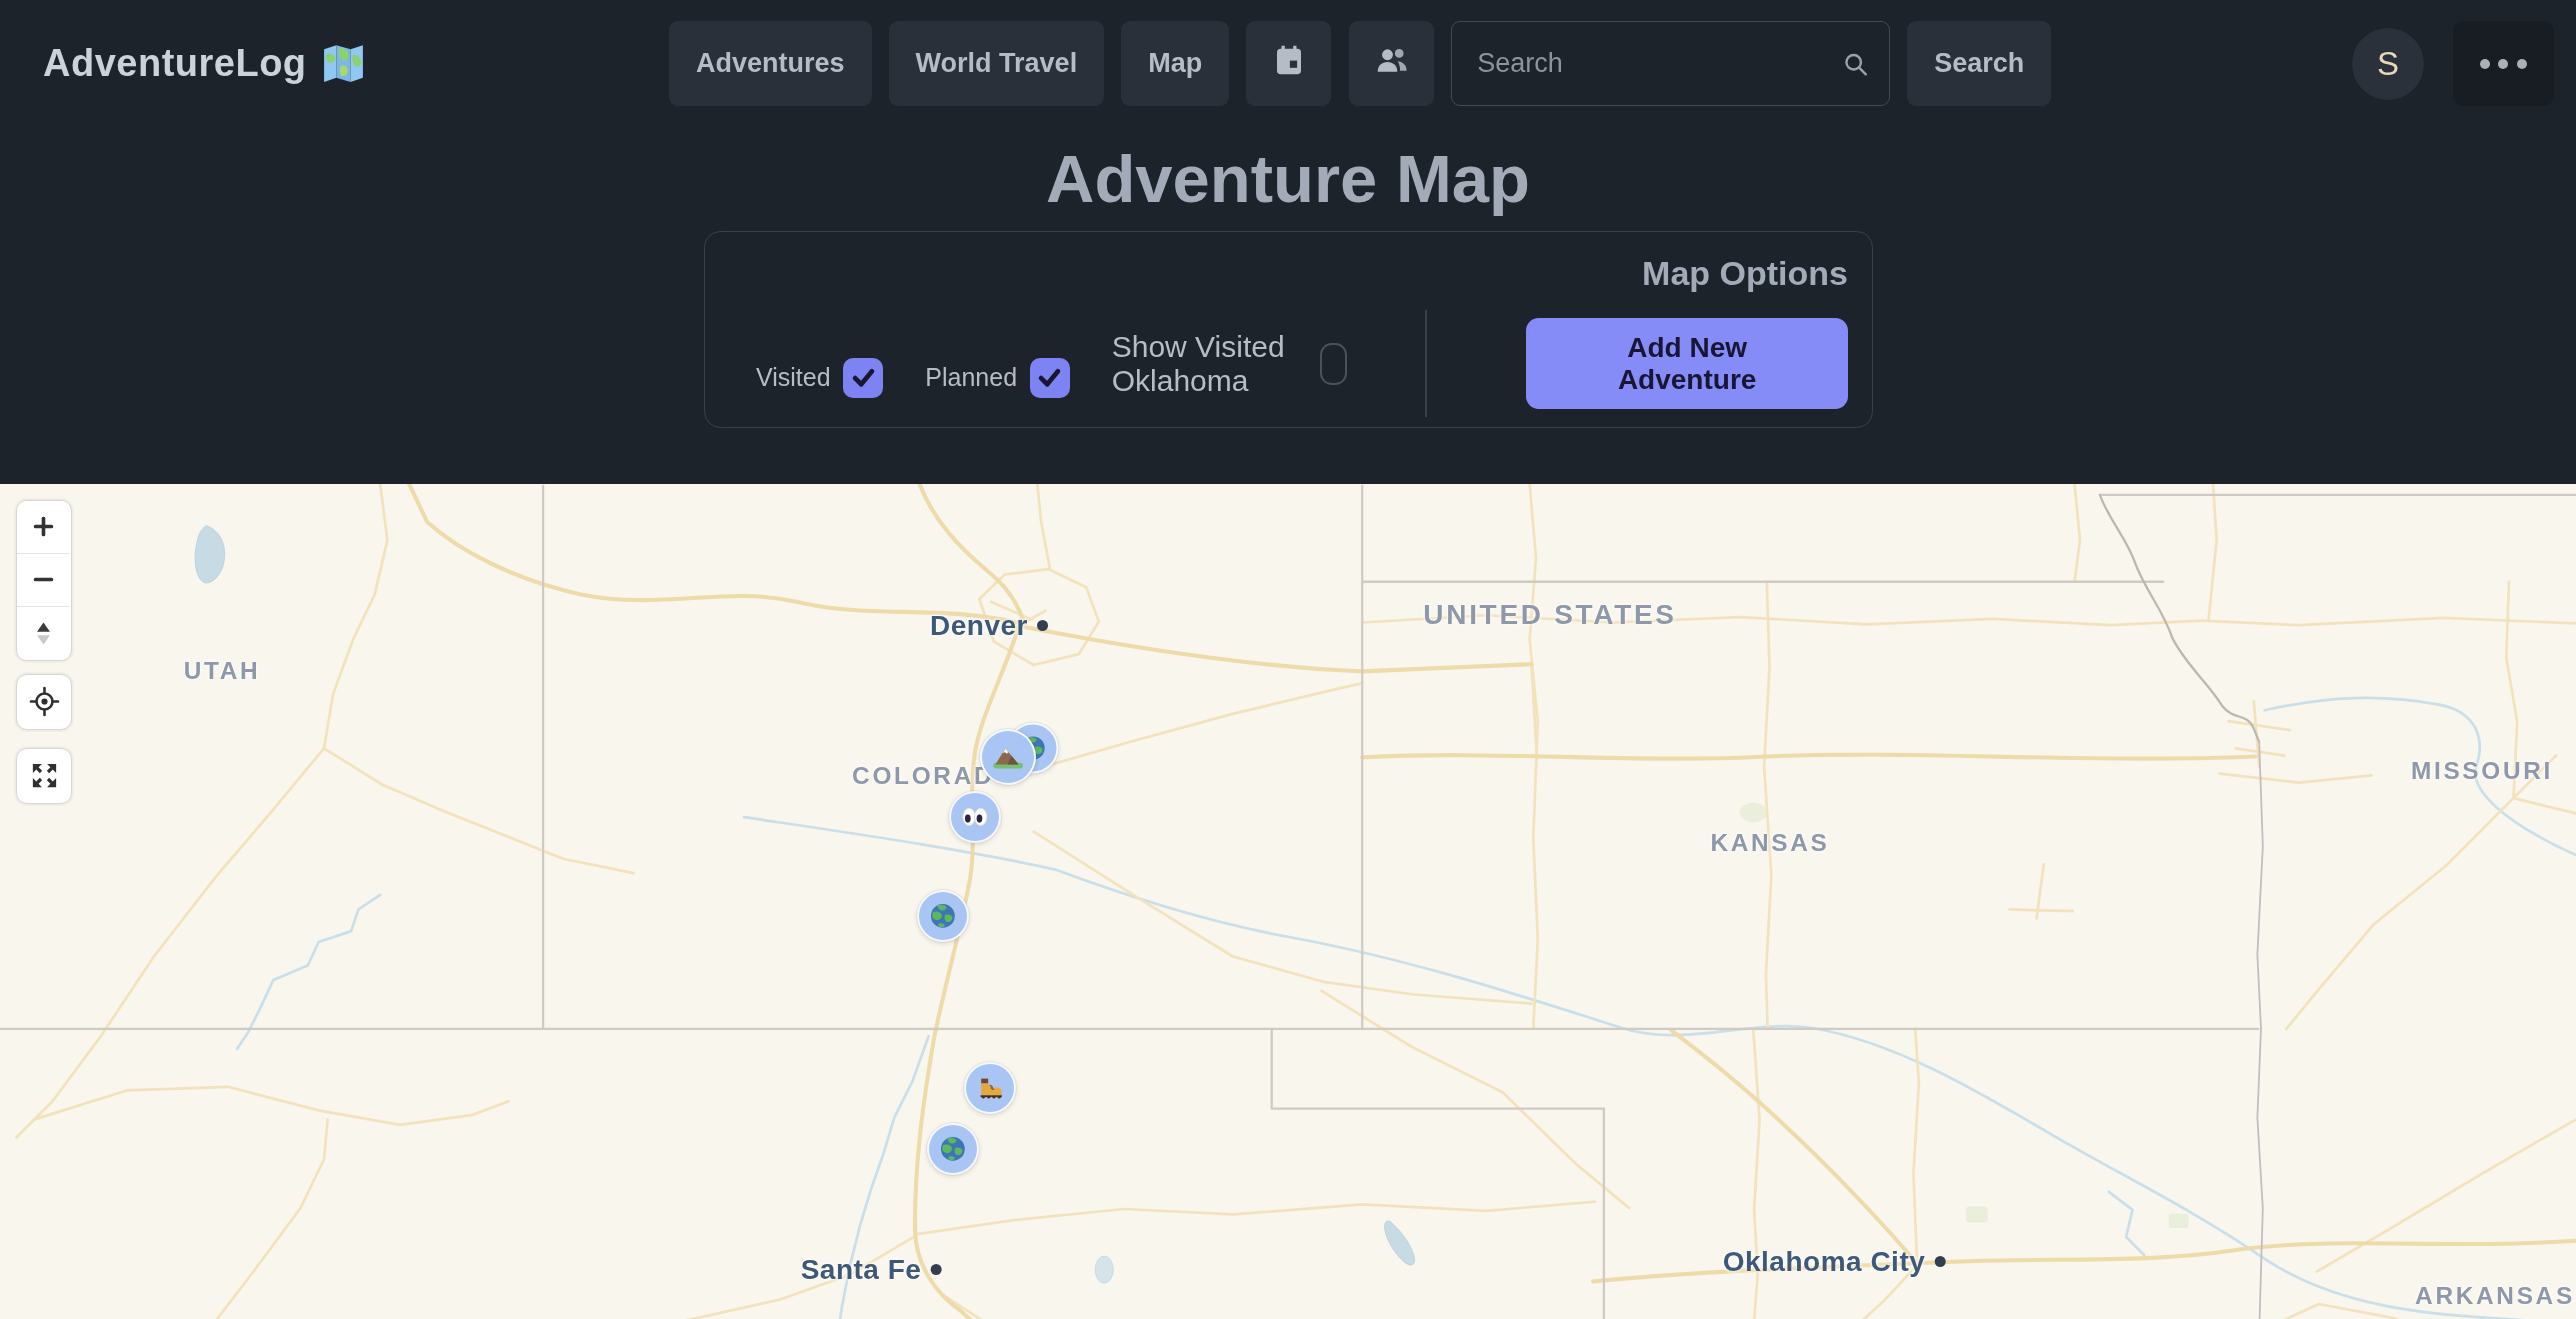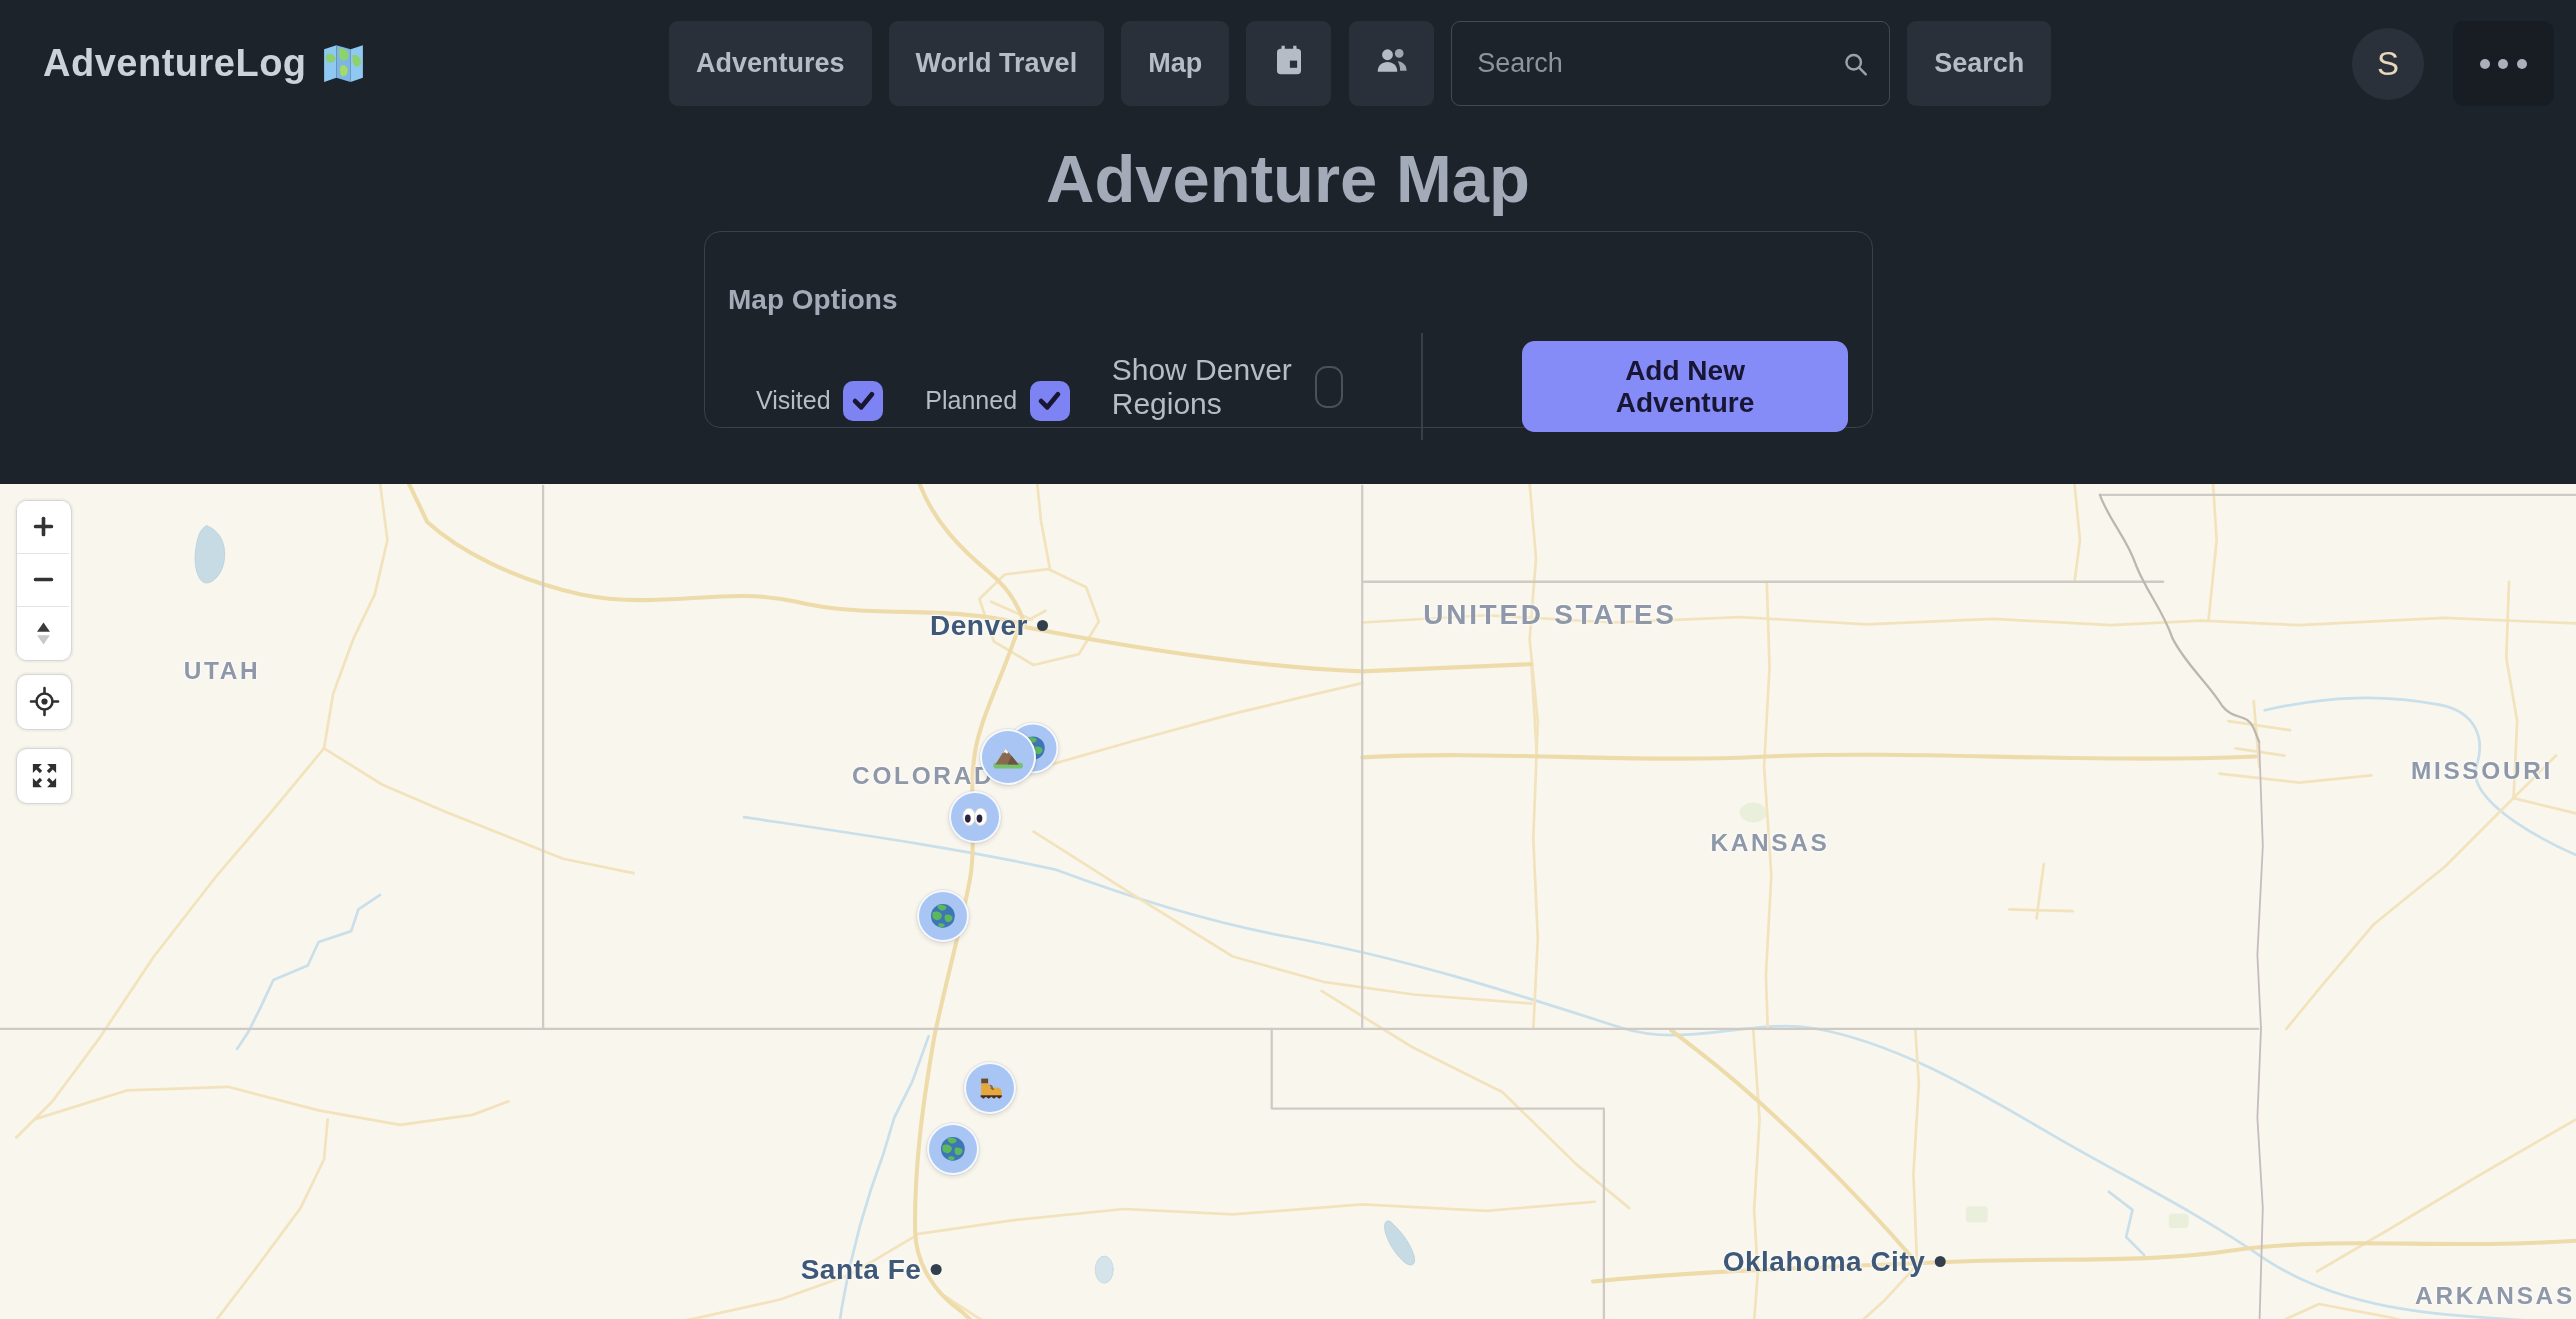--- a/index.html
+++ b/index.html
@@ -28,21 +28,21 @@
     display:flex; align-items:center; justify-content:center; font-size:33px; font-weight:500; cursor:pointer; }
   .dots-btn { width:101px; height:85px; background:#181d24; border:none; border-radius:11px;
     display:flex; align-items:center; justify-content:center; gap:8.1px; cursor:pointer; }
   .dots-btn i { width:10px; height:10px; border-radius:50%; background:#a9b0ba; }
 
   
   .hero { position:relative; height:344px; }
   .page-title { text-align:center; font-size:67px; font-weight:700; color:#a3abb8; margin-top:12.7px; }
   .options-card { width:1169px; margin:14.5px auto 0; height:197px; border:1.8px solid #3a414b; border-radius:16.3px;
     padding:22px 23.5px 0 23.5px; }
-  .options-heading { text-align:left; font-size:28px; font-weight:700; color:#a3abb8;margin-top:30px; }
+  .options-heading { text-align:right; font-size:34px; font-weight:700; color:#a3abb8; }
   .options-row { display:flex; align-items:center; margin-top:16.3px; height:109px; }
   .toggle { display:flex; align-items:center; gap:12.7px; margin-right:42px; cursor:pointer; }
   .toggle-label { font-size:25px; color:#b7bdc7; }
   .toggle.big .toggle-label { font-size:30px; }
   .cb { width:40px; height:40px; border-radius:10px; display:flex; align-items:center; justify-content:center; cursor:pointer; }
   .cb.checked { background:#7e83f4; }
   .cb.checked svg { width:27px; height:27px; }
   .cb.unchecked { width:42px; height:42px; border:2.7px solid #4a515b; border-radius:11.8px; background:transparent; }
   .vdivider { width:2.7px; height:107px; background:#39404a; margin:0 67px 0 36px; }
   .add-btn { height:91px; padding:0 52px; background:#858cf8; color:#181634; border:none; border-radius:12.7px;
@@ -150,21 +150,21 @@
             </label>
             <label class="toggle">
               <span class="toggle-label">Planned</span>
               <span class="cb checked">
                 <svg viewBox="0 0 24 24" fill="none" stroke="#191631" stroke-width="4.2" stroke-linecap="round" stroke-linejoin="round">
                   <path d="M4.5 12.5 L10 18 L19.5 6.5"></path>
                 </svg>
               </span>
             </label>
             <label class="toggle big">
-              <span class="toggle-label">Show Denver Regions</span>
+              <span class="toggle-label">Show Visited Oklahoma</span>
               <span class="cb unchecked"></span>
             </label>
           </span>
         <span class="vdivider"></span>
         <button class="add-btn">Add New Adventure</button>
       </div>
     </div>
   </section>
 
   <div class="map">

